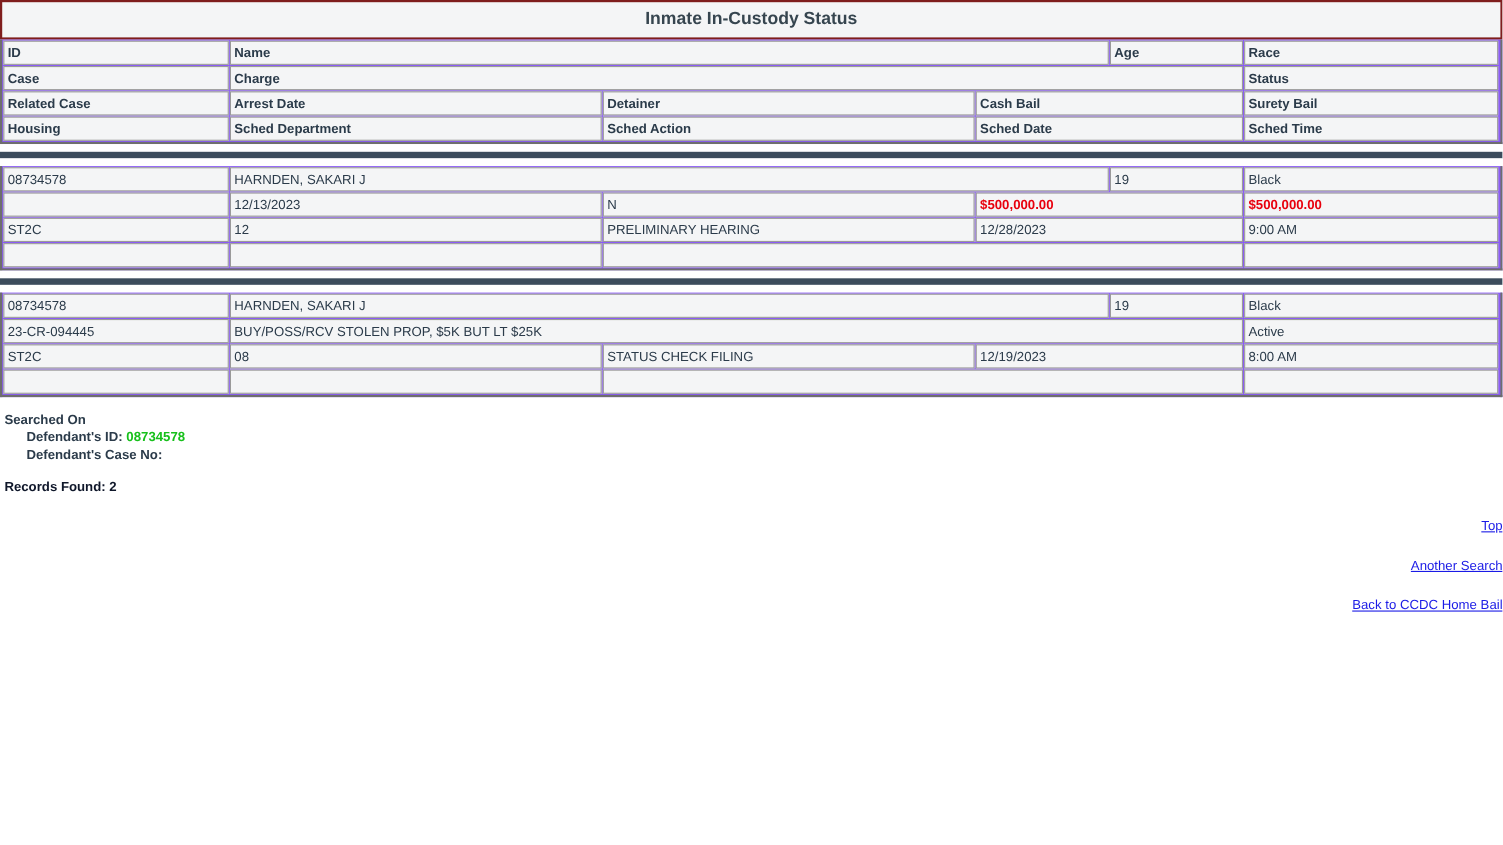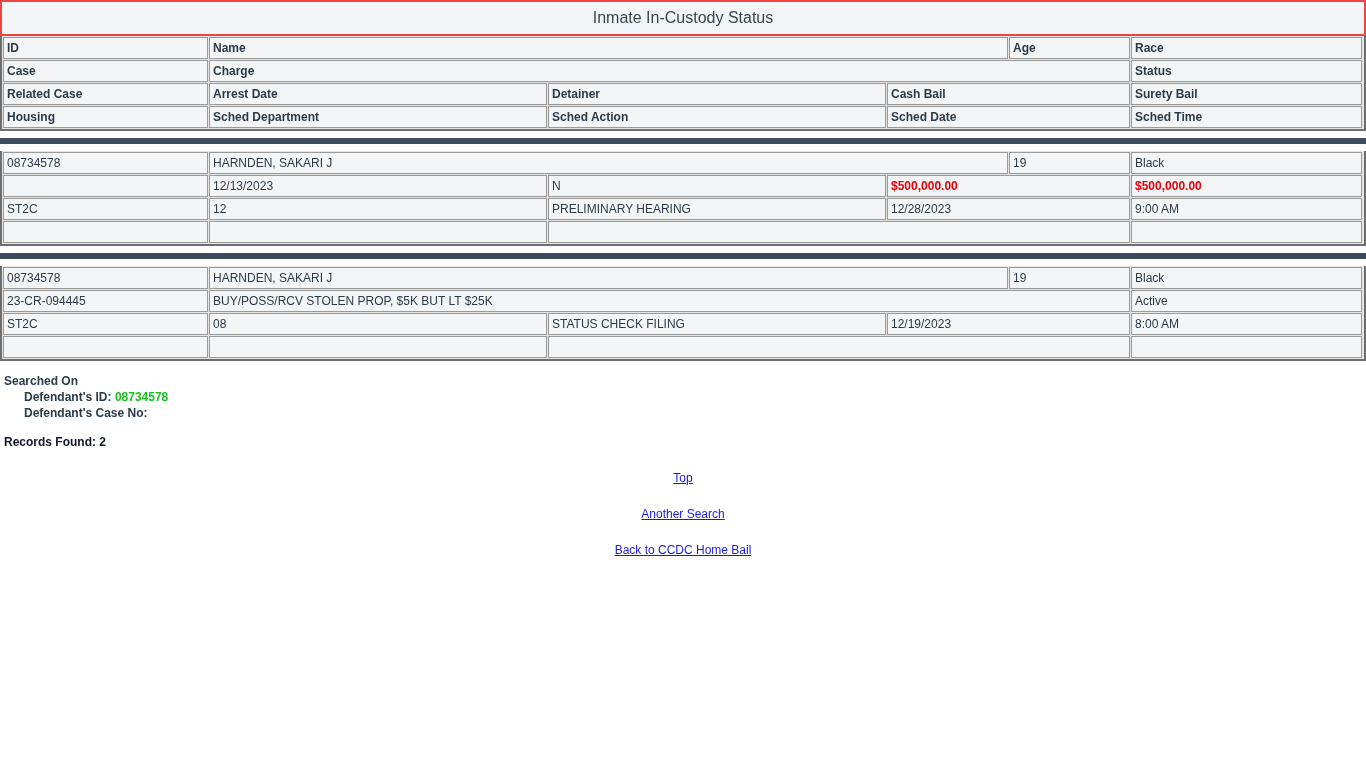--- a/index.html
+++ b/index.html
@@ -17,38 +17,38 @@
   }
 
   
   .title-table {
     width: 1366px;
     border-collapse: separate;
     border-spacing: 0;
     table-layout: fixed;
   }
   .title-cell {
-    border: 2px solid #ef4444;
+    border: 2px solid #7f1d1d;
     background: #f4f5f6;
     text-align: center;
     font-size: 16px;
-    font-weight: normal;
+    font-weight: bold;
     color: #36454f;
     height: 32px;
     line-height: 32px;
     padding: 0;
   }
 
   
   .grid {
     width: 1366px;
     border-collapse: separate;
     border-spacing: 1px;
     table-layout: fixed;
-    background: #e5e5e5;
+    background: #8b5cf6;
     border: 2px solid #6e6e6e;
     border-top: none;
   }
   .grid.hdr { border-top: none; }
   .grid td {
     background: #f4f5f6;
     border: 1px solid #9a9a9a;
     height: 20px;
     padding: 0 3px;
     font-size: 12px;
@@ -80,21 +80,21 @@
     font-size: 12px;
     font-weight: bold;
     color: #2b3b4a;
     line-height: 16px;
   }
   .summary .indent { padding-left: 20px; }
   .green { color: #17c01b; font-weight: bold; }
   .records { margin: 14px 0 0 4px; font-size: 12px; font-weight: bold; color: #0f172a; }
 
   
-  .links { margin-top: 22px; text-align: center; }
+  .links { margin-top: 22px; text-align: right; }
   .links a {
     display: block;
     color: #1a1ae6;
     font-size: 12px;
     text-decoration: underline;
     margin-bottom: 22px;
   }
   .links a:last-child { margin-bottom: 0; }
 </style>
 </head>

